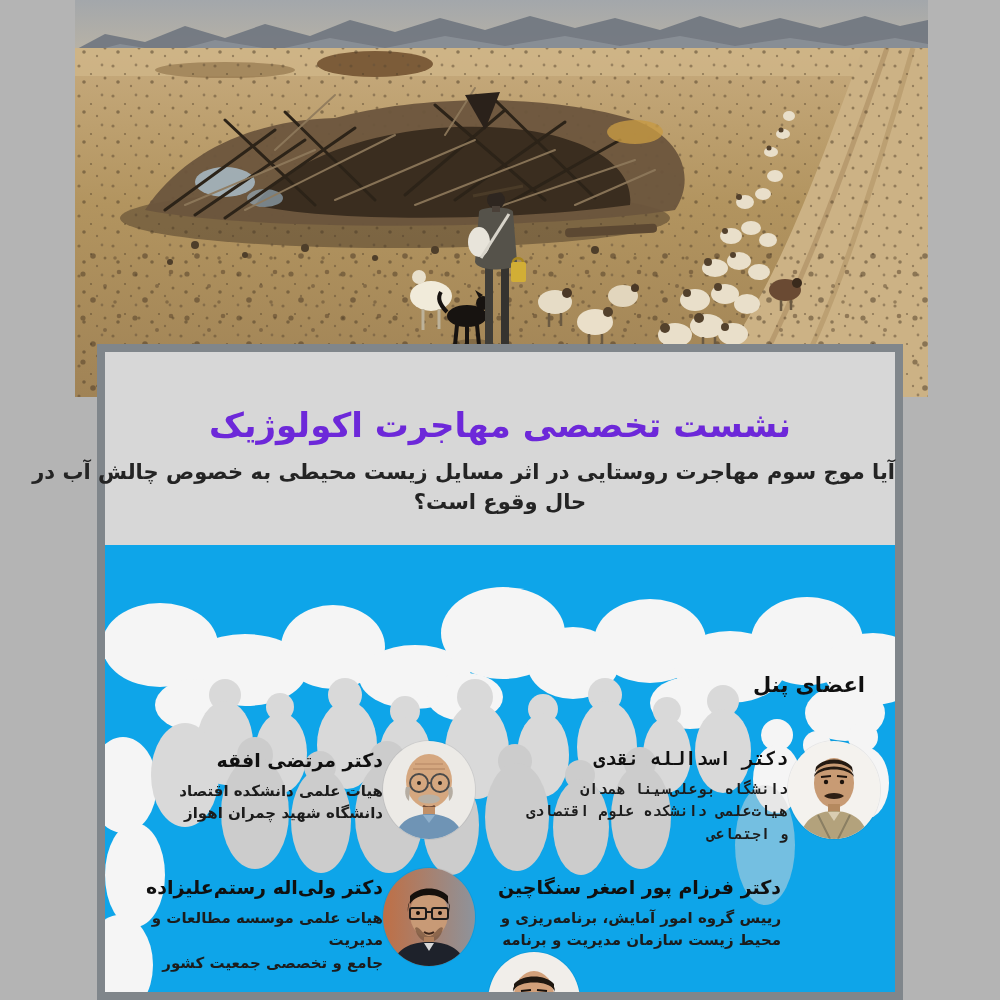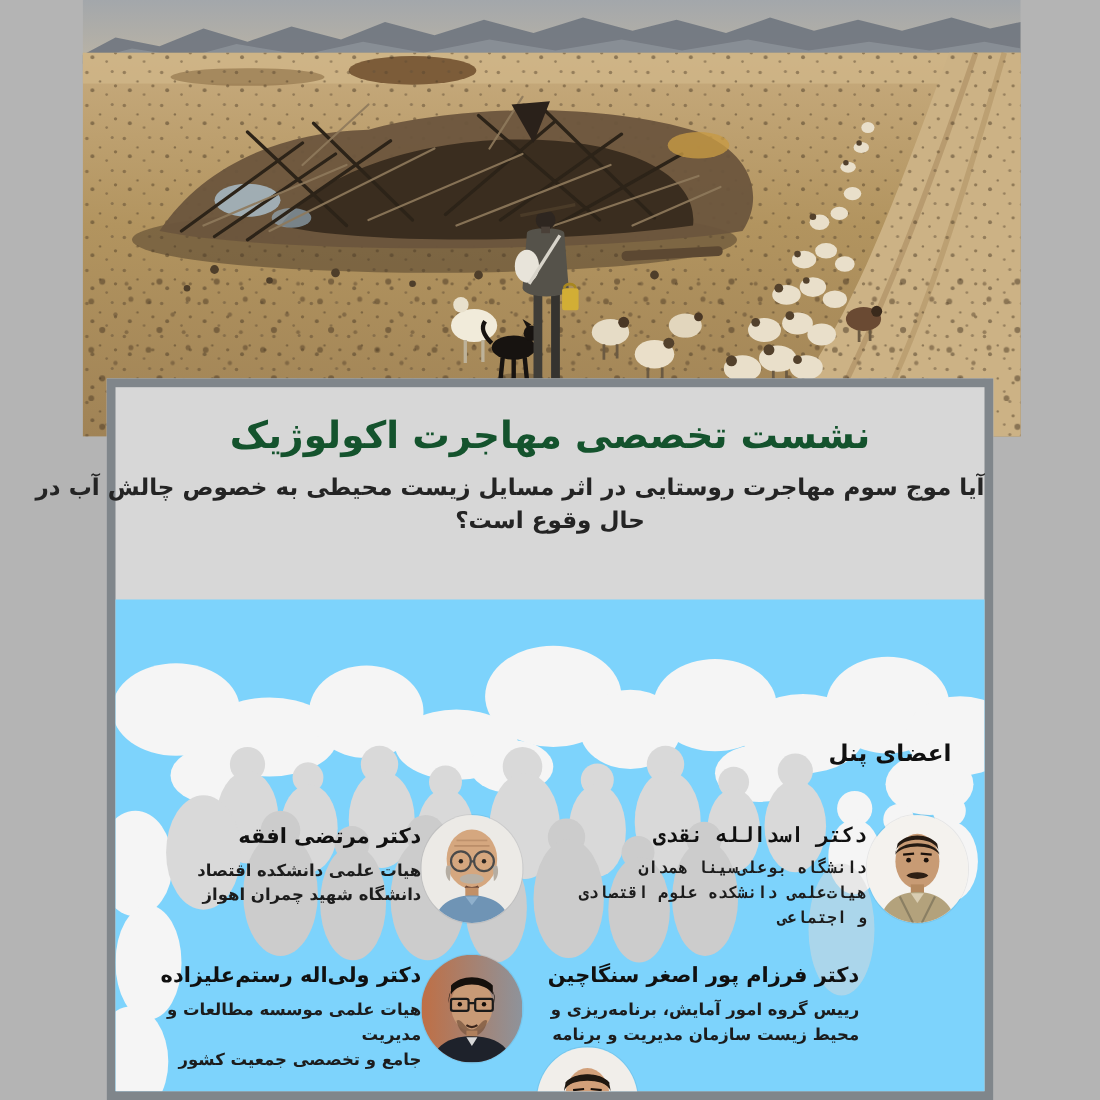--- a/index.html
+++ b/index.html
@@ -9,28 +9,28 @@
   
   .hero{position:absolute;left:75px;top:0;width:853px;height:397px;overflow:hidden;}
   .hero svg{display:block;}
 
   
   .card{position:absolute;left:97px;top:344px;width:790px;height:640px;
         border:8px solid #80868b;background:#d7d7d7;}
 
   
   .title-section{position:relative;width:100%;height:193px;text-align:center;direction:rtl;}
-  .main-title{padding-top:23px;font-size:34px;font-weight:bold;color:#14532d;
+  .main-title{padding-top:52px;font-size:34px;font-weight:bold;color:#6d28d9;
               letter-spacing:0;line-height:1.25;white-space:nowrap;}
   .subtitle{margin-top:10px;font-size:21px;font-weight:bold;color:#242424;line-height:1.45;}
   .subtitle div{white-space:nowrap;}
 
   
   .crowd-section{position:absolute;left:0;top:193px;width:790px;height:447px;
-                 background:#7dd3fc;overflow:hidden;}
+                 background:#0ea5e9;overflow:hidden;}
   .crowd-section > svg{position:absolute;left:0;top:0;}
 
   .panel-heading{position:absolute;top:128px;right:30px;font-size:21px;font-weight:bold;
                  color:#101010;direction:rtl;}
 
   .member{position:absolute;display:flex;flex-direction:row;align-items:flex-start;}
   .m1{top:196px;right:15px;width:378px;font-family:Liberation Mono, monospace;}
   .m2{top:196px;right:420px;width:352px;}
   .m3{top:323px;right:15px;width:392px;flex-direction:column;}
   .m4{top:323px;right:420px;width:358px;}

